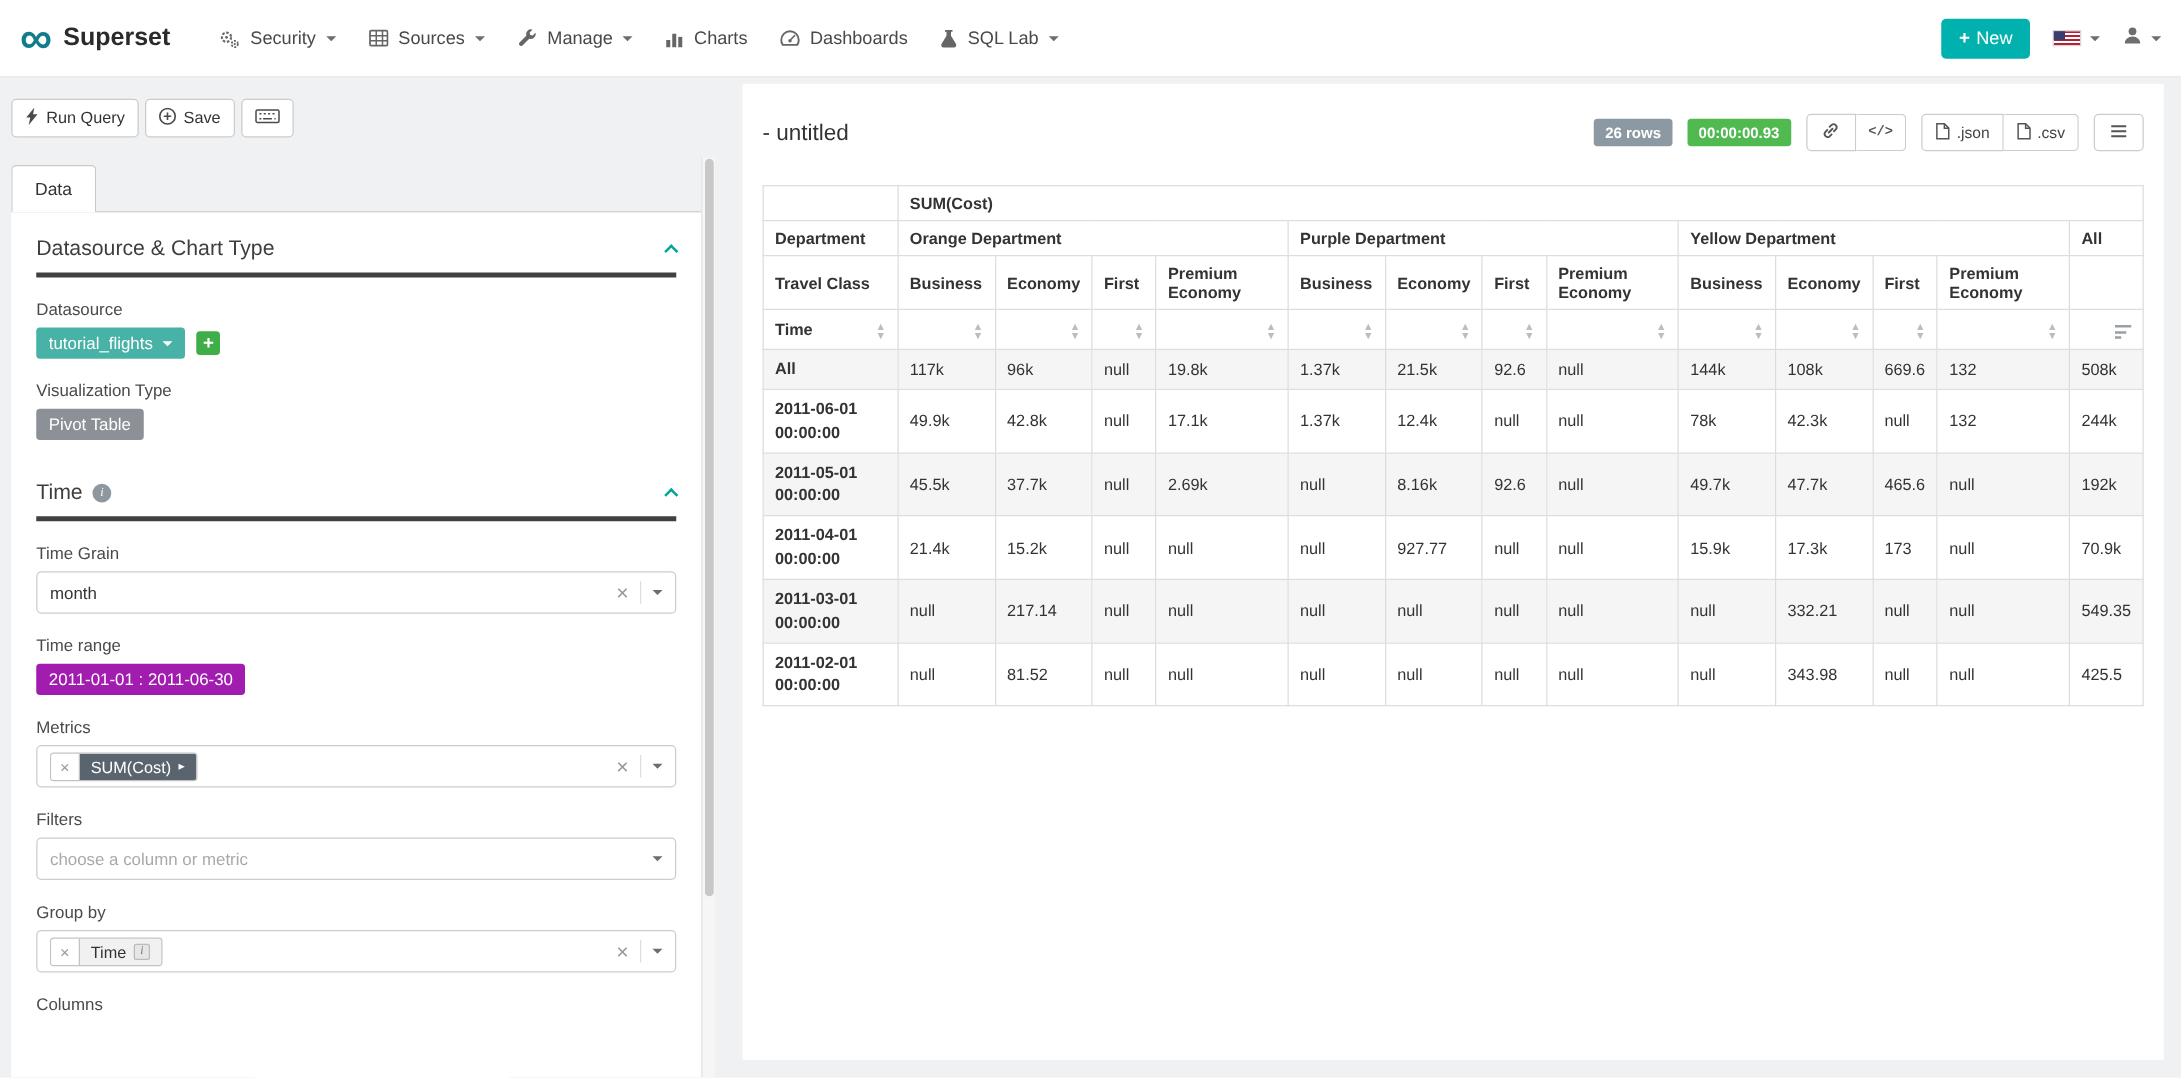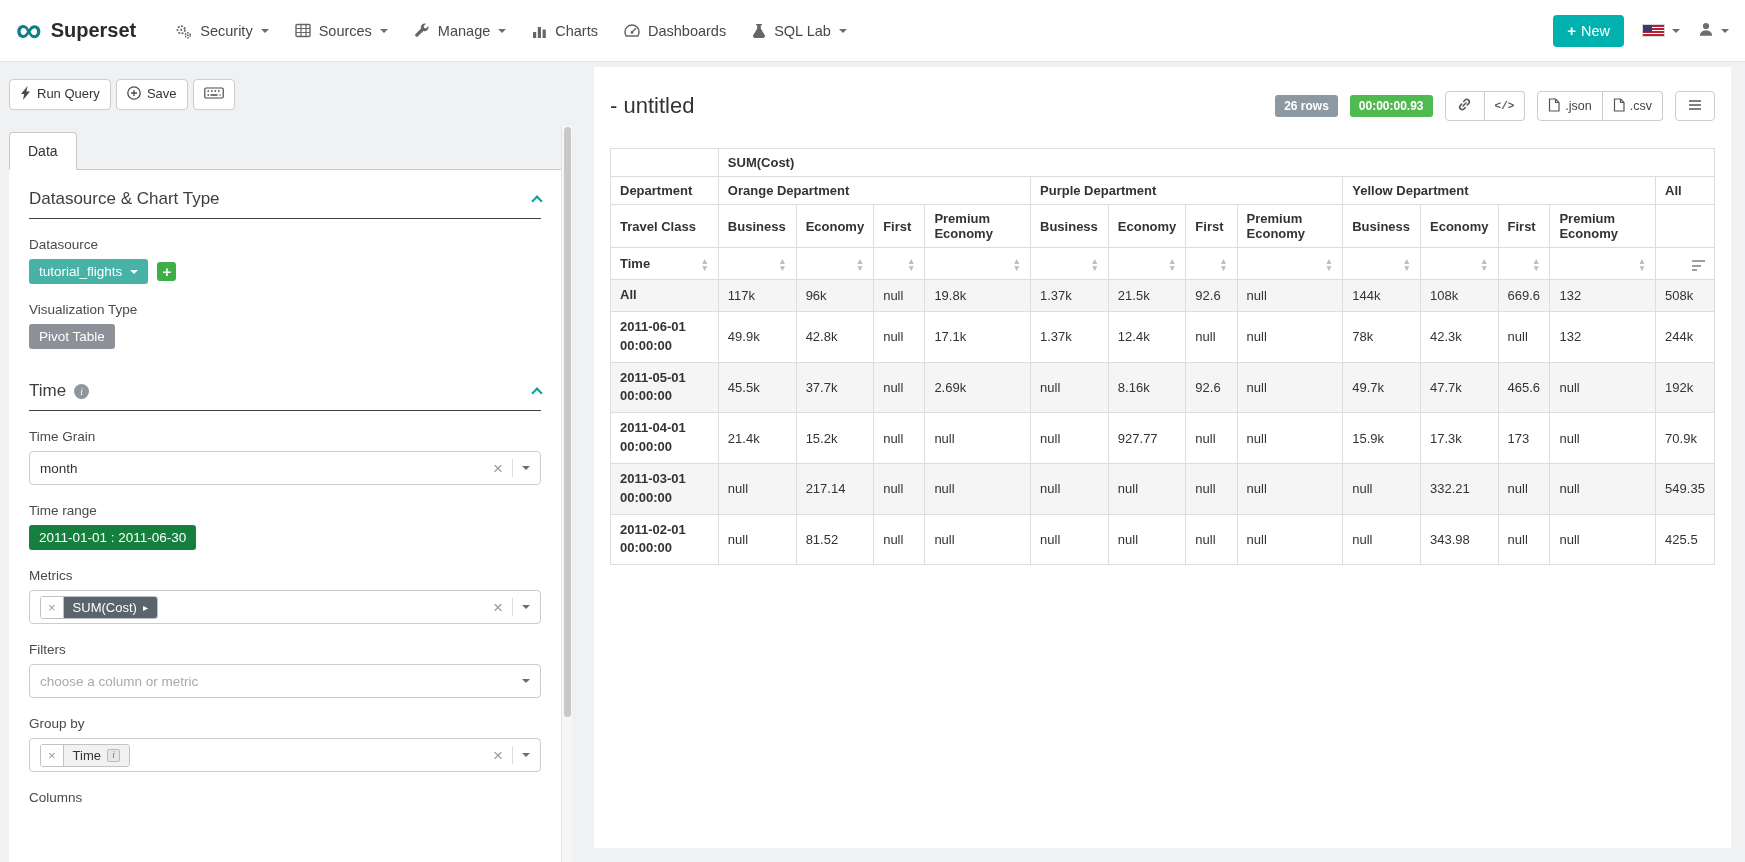--- a/index.html
+++ b/index.html
@@ -27,51 +27,51 @@
   
   .left-col{position:absolute;top:62px;left:0;width:572px;bottom:0}
   .toolbar{position:absolute;top:17px;left:9px;display:flex;gap:5px}
   .btn{display:inline-flex;align-items:flex-start;gap:6px;background:#fff;border:1px solid #ccc;border-radius:4px;color:#333;font-size:13px;padding:6px 10px;cursor:pointer;font-family:inherit}
   .tabrow{position:absolute;top:69px;left:9px;width:552px;height:39px;border-bottom:1px solid #c9c9c9;display:flex;align-items:flex-end}
   .tab{background:#fff;border:1px solid #c9c9c9;border-bottom:1px solid #fff;border-radius:4px 4px 0 0;padding:10px 18px;font-size:14px;color:#333;position:relative;top:1px;cursor:pointer}
   .panel{position:absolute;top:108px;left:9px;width:552px;bottom:0;background:#fff;padding:4px 20px 20px;overflow:hidden}
   .scrollbar{position:absolute;top:64px;right:0;width:11px;bottom:0;background:#f6f6f6;border-left:1px solid #e4e4e4}
   .thumb{position:absolute;top:1px;left:2px;width:7px;height:590px;background:#c8c8c8;border-radius:4px}
 
-  .sec-head{display:flex;align-items:center;gap:8px;padding:15px 0 9px;border-bottom:1px solid #404040;font-size:17px;color:#3e3e3e;cursor:pointer}
+  .sec-head{display:flex;align-items:center;gap:8px;padding:15px 0 9px;border-bottom:4px solid #404040;font-size:17px;color:#3e3e3e;cursor:pointer}
   .sec-head.spaced{padding-top:32px}
   .chev-up{margin-left:auto;width:8px;height:8px;border:solid #00a699;border-width:0 2.2px 2.2px 0;transform:rotate(-135deg);margin-bottom:-4px}
   .hinfo{display:inline-flex;align-items:center;justify-content:center;width:15px;height:15px;border-radius:50%;background:#8e979e;color:#fff;font-size:10px;font-style:italic;font-family:"Liberation Serif",serif}
   .ctl{margin-top:18px}
   .lbl{font-size:13.5px;color:#4a4a4a;margin-bottom:7px}
   .row{display:flex;align-items:center}
   .pill{display:inline-flex;align-items:center;gap:8px;color:#fff;font-size:13.5px;padding:5px 10px;border-radius:3px;cursor:pointer}
   .pill.teal{background:#48b2a6}
   .pill.gray{background:#8b9196}
-  .pill.slate{background:#15803d}
+  .pill.slate{background:#a21caf}
   .plus-sq{display:inline-flex;align-items:center;justify-content:center;width:19px;height:19px;background:#3fae49;color:#fff;border-radius:3px;font-size:15px;font-weight:bold;margin-left:9px;cursor:pointer}
   .two-col{display:flex;gap:36px}
   .half{flex:1}
   .select{display:flex;align-items:center;border:1px solid #ccc;border-radius:4px;background:#fff;min-height:34px;padding:2px 10px;font-size:13.5px;cursor:pointer}
   .select .value{color:#333}
   .select .placeholder{color:#a9a9a9}
   .sel-right{margin-left:auto;display:flex;align-items:center;gap:9px}
   .sel-x{color:#999;font-size:17px;line-height:1}
   .sel-sep{width:1px;height:18px;background:#ddd}
   .token{display:inline-flex;align-items:stretch;margin-right:6px;font-size:13px;border-radius:3px;overflow:hidden;border:1px solid #c2c2c2}
   .token .tx{display:flex;align-items:center;padding:3px 7px;background:#fff;color:#999;border-right:1px solid #c2c2c2;cursor:pointer}
   .token .tl{display:flex;align-items:center;gap:6px;padding:3px 9px;background:#f1f1f1;color:#333}
   .token.dark .tl{background:#59646f;color:#fff}
   .tri{font-size:10px}
   .cinfo{display:inline-flex;align-items:center;justify-content:center;width:13px;height:13px;border-radius:2px;background:#e6e6e6;border:1px solid #bbb;color:#777;font-size:9.5px;font-style:italic;font-family:"Liberation Serif",serif}
 
   
   .right-col{position:absolute;left:594px;top:67px;width:1137px;height:781px;background:#fff;padding:16px}
   .result-header{display:flex;align-items:center;margin-top:8px}
-  .result-title{font-size:22px;color:#333}
+  .result-title{font-size:18px;color:#333}
   .result-controls{margin-left:auto;display:flex;align-items:center;gap:12px}
   .badge{color:#fff;font-size:12px;font-weight:bold;padding:4px 9px;border-radius:3px}
   .badge.gray{background:#8d99a2}
   .badge.green{background:#50ba51}
   .btn-group{display:flex}
   .ibtn{display:inline-flex;align-items:center;justify-content:center;gap:5px;height:30px;min-width:40px;padding:0 10px;background:#fff;border:1px solid #ccc;font-size:12.5px;color:#444;cursor:pointer;font-family:inherit}
   .btn-group .ibtn+.ibtn{border-left:none}
   .btn-group .ibtn:first-child{border-radius:4px 0 0 4px}
   .btn-group .ibtn:last-child{border-radius:0 4px 4px 0}
   .btn-group .ibtn:only-child{border-radius:4px}

